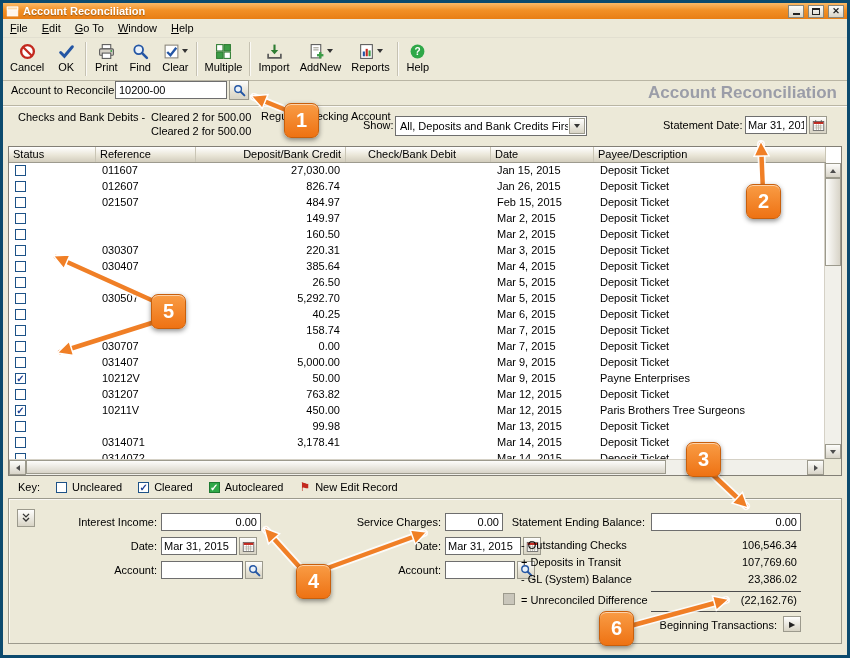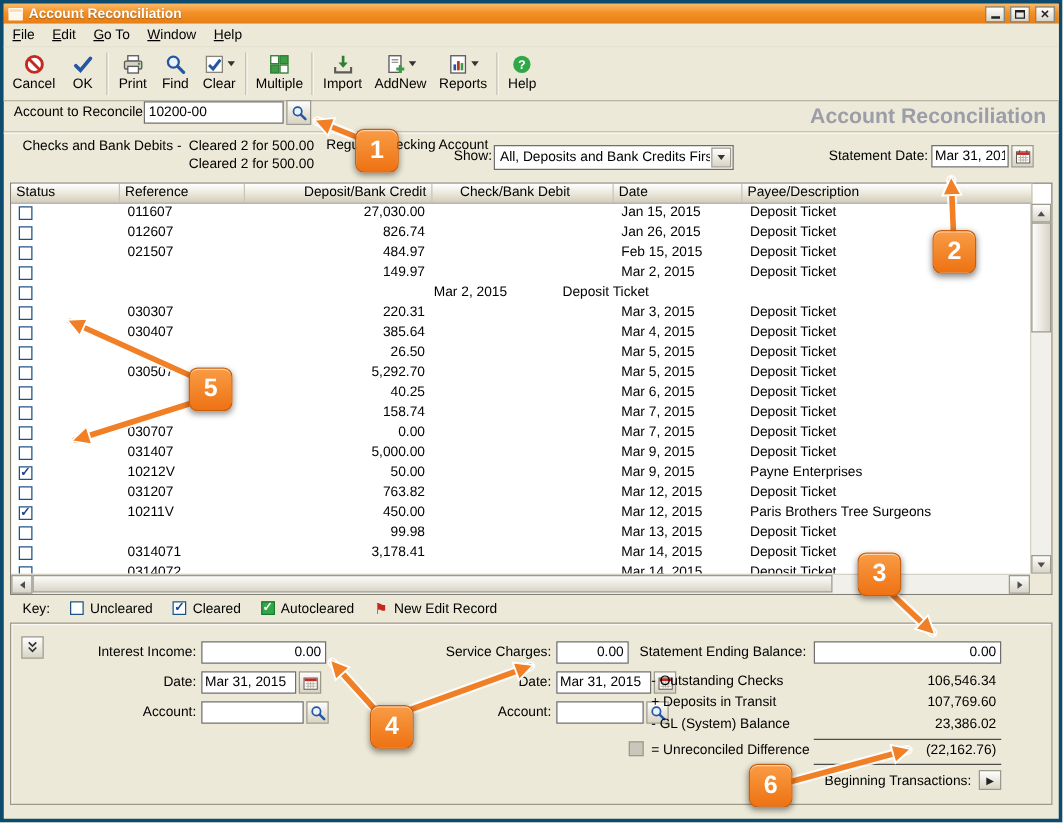--- a/index.html
+++ b/index.html
@@ -89,21 +89,21 @@
   .vscroll .sb-btn.top { position:absolute; top:0; }
   .sb-corner { position:absolute; right:0; bottom:0; width:17px; height:16px; background:#ECE9D8; }
   .tri { width:0; height:0; }
   .tri.up { border-left:3.5px solid transparent; border-right:3.5px solid transparent; border-bottom:4.5px solid #4D4D4D; }
   .tri.down { border-left:3.5px solid transparent; border-right:3.5px solid transparent; border-top:4.5px solid #4D4D4D; }
   .tri.left { border-top:3.5px solid transparent; border-bottom:3.5px solid transparent; border-right:4.5px solid #4D4D4D; }
   .tri.right { border-top:3.5px solid transparent; border-bottom:3.5px solid transparent; border-left:4.5px solid #4D4D4D; }
 
   
   .keyrow { position:absolute; left:15px; top:476px; height:16px; display:flex; align-items:center; gap:16px; }
-  .key-item { display:inline-flex; align-items:flex-start; gap:5px; }
+  .key-item { display:inline-flex; align-items:flex-end; gap:5px; }
 
   
   .panel { position:absolute; left:5px; top:495px; width:834px; height:146px; background:#ECE9D8;
     border:1px solid #9C9A8D; box-shadow:inset 1px 1px 0 #FAF9F5; }
   .panel .plabel { position:absolute; white-space:nowrap; }
   .panel .tb { position:absolute; }
   .collapse-btn { position:absolute; left:8px; top:10px; width:18px; height:18px;
     background:linear-gradient(#FEFEFD,#D8D4C5); border:1px solid #9C9A8D; display:flex; align-items:center; justify-content:center; }
   .collapse-btn svg { width:12px; height:12px; }
   .sum-label { position:absolute; white-space:nowrap; }
@@ -361,20 +361,21 @@
           <div class="td c0"><span class="cb"></span></div>
           <div class="td c1"></div>
           <div class="td c2 num">149.97</div>
           <div class="td c3 num"></div>
           <div class="td c4">Mar 2, 2015</div>
           <div class="td c5">Deposit Ticket</div>
         </div>
         <div class="tr">
           <div class="td c0"><span class="cb"></span></div>
           <div class="td c1"></div>
+          <div class="td c2 num">160.50</div>
           <div class="td c3 num"></div>
           <div class="td c4">Mar 2, 2015</div>
           <div class="td c5">Deposit Ticket</div>
         </div>
         <div class="tr">
           <div class="td c0"><span class="cb"></span></div>
           <div class="td c1">030307</div>
           <div class="td c2 num">220.31</div>
           <div class="td c3 num"></div>
           <div class="td c4">Mar 3, 2015</div>

